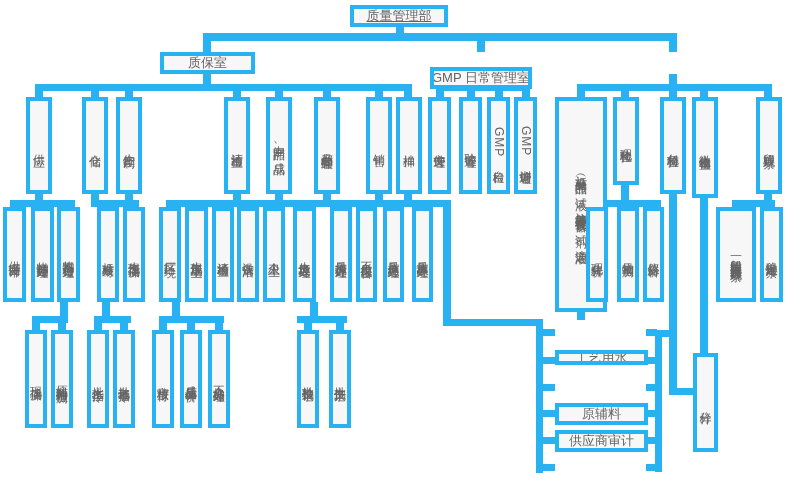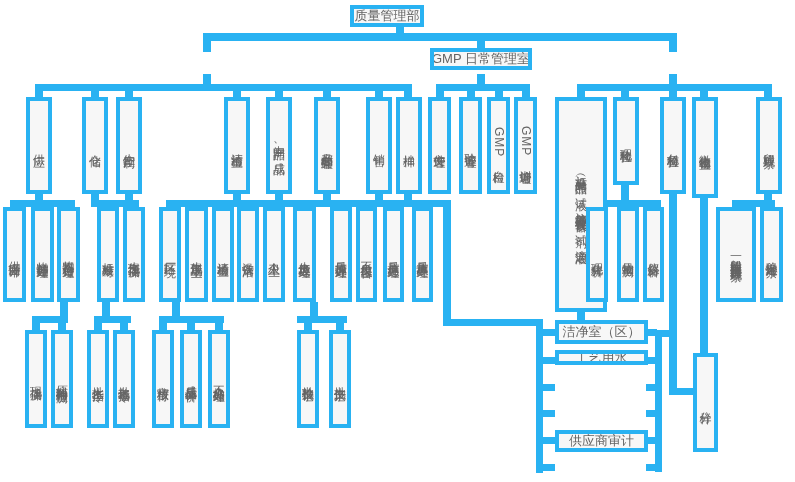--- a/index.html
+++ b/index.html
@@ -103,24 +103,27 @@
     <div class="conn" style="left: 541px; top: 384px; width: 14px; height: 7px;"></div>
     <div class="conn" style="left: 541px; top: 410px; width: 14px; height: 7px;"></div>
     <div class="conn" style="left: 541px; top: 437px; width: 14px; height: 7px;"></div>
     <div class="conn" style="left: 541px; top: 464px; width: 14px; height: 7px;"></div>
     <div class="conn" style="left: 646px; top: 329px; width: 11px; height: 7px;"></div>
     <div class="conn" style="left: 646px; top: 357px; width: 11px; height: 7px;"></div>
     <div class="conn" style="left: 646px; top: 384px; width: 11px; height: 7px;"></div>
     <div class="conn" style="left: 646px; top: 410px; width: 11px; height: 7px;"></div>
     <div class="conn" style="left: 646px; top: 437px; width: 11px; height: 7px;"></div>
     <div class="conn" style="left: 646px; top: 464px; width: 11px; height: 7px;"></div>
-    <div class="node h" style="left: 350px; top: 5px; width: 74px; height: 22px;">
+    <div class="node h" style="left: 350px; top: 5px; width: 98px; height: 22px; text-decoration: underline;">
       <span>质量管理部</span>
     </div>
-    <div class="node h" style="left: 430px; top: 48px; width: 102px; height: 22px;">
+    <div class="node h" style="left: 160px; top: 52px; width: 95px; height: 22px;">
+      <span>质保室</span>
+    </div>
+    <div class="node h" style="left: 430px; top: 67px; width: 102px; height: 22px;">
       <span>GMP 日常管理室</span>
     </div>
     <div class="node v" style="left: 26px; top: 97px; width: 26px; height: 97px;">
       <span>供应</span>
     </div>
     <div class="node v" style="left: 82px; top: 97px; width: 26px; height: 97px;">
       <span>仓储</span>
     </div>
     <div class="node v" style="left: 116px; top: 97px; width: 26px; height: 97px;">
       <span>生产控制</span>
@@ -249,25 +252,25 @@
     </div>
     <div class="node v" style="left: 208px; top: 330px; width: 22px; height: 98px;">
       <span>不合格品处理</span>
     </div>
     <div class="node v" style="left: 297px; top: 330px; width: 22px; height: 98px;">
       <span>批检验记录</span>
     </div>
     <div class="node v" style="left: 329px; top: 330px; width: 22px; height: 98px;">
       <span>批生产记录</span>
     </div>
-    <div class="node h" style="left: 555px; top: 320px; width: 93px; height: 24px;">
-      <span>洁净室（区）</span>
-    </div>
     <div class="node h" style="left: 555px; top: 350px; width: 93px; height: 15px;">
       <span>工艺用水</span>
+    </div>
+    <div class="node h" style="left: 555px; top: 403px; width: 93px; height: 22px;">
+      <span>原辅料</span>
     </div>
     <div class="node h" style="left: 555px; top: 430px; width: 93px; height: 22px;">
       <span>供应商审计</span>
     </div>
     <div class="node v" style="left: 693px; top: 353px; width: 25px; height: 99px;">
       <span>分样</span>
     </div>
   </div>
 
 </body></html>

